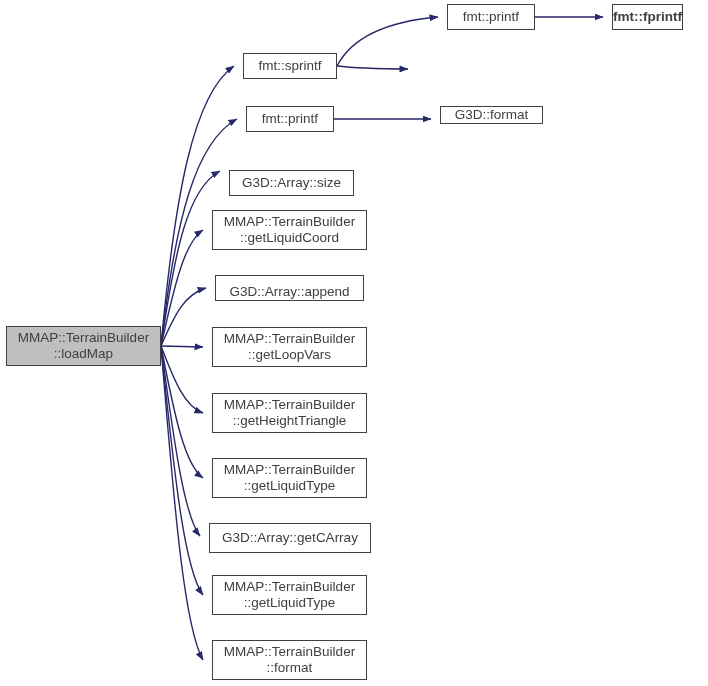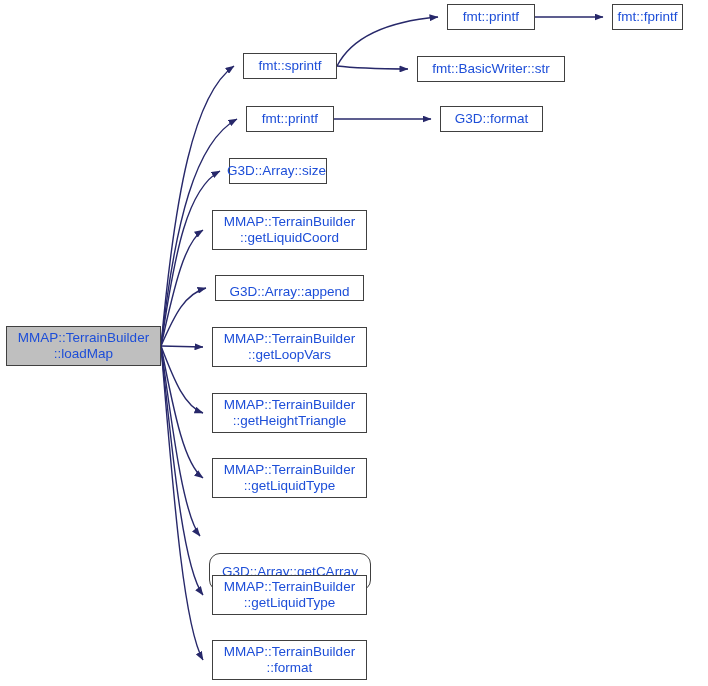--- a/index.html
+++ b/index.html
@@ -23,21 +23,21 @@
     top: 0;
     width: 708px;
     height: 686px;
     pointer-events: none;
   }
   .node {
     position: absolute;
     box-sizing: border-box;
     border: 1px solid #404040;
     background: #ffffff;
-    color: #1d4ed8;
+    color: #404040;
     font-size: 13.5px;
     line-height: 16px;
     text-align: center;
     display: flex;
     flex-direction: column;
     align-items: center;
     justify-content: center;
     white-space: pre;
     letter-spacing: 0px;
     z-index: 2;
@@ -85,37 +85,34 @@
   </div>
 
   <div class="node" style="left:243px;top:53px;width:94px;height:26px;justify-content:center;">
     <span class="ln">fmt::sprintf</span>
   </div>
 
   <div class="node" style="left:447px;top:4px;width:88px;height:26px;">
     <span class="ln">fmt::printf</span>
   </div>
 
-  <div class="node" style="left:612px;top:4px;width:71px;height:26px;">
+  <div class="node" style="left:612px;top:4px;width:71px;height:26px;font-weight:bold;">
     <span class="ln">fmt::fprintf</span>
   </div>
 
-  <div class="node" style="left:417px;top:56px;width:148px;height:26px;">
-    <span class="ln">fmt::BasicWriter::str</span>
-  </div>
 
   <div class="node" style="left:246px;top:106px;width:88px;height:26px;">
     <span class="ln">fmt::printf</span>
   </div>
 
-  <div class="node" style="left:440px;top:106px;width:103px;height:26px;">
+  <div class="node" style="left:440px;top:106px;width:103px;height:18px;">
     <span class="ln">G3D::format</span>
   </div>
 
-  <div class="node" style="left:229px;top:158px;width:98px;height:26px;align-items:flex-end;">
+  <div class="node" style="left:229px;top:170px;width:125px;height:26px;">
     <span class="ln">G3D::Array::size</span>
   </div>
 
   <div class="node" style="left:212px;top:210px;width:155px;height:40px;">
     <span class="ln">MMAP::TerrainBuilder</span>
     <span class="ln">::getLiquidCoord</span>
   </div>
 
   <div class="node" style="left:215px;top:275px;width:149px;height:26px;justify-content:flex-end;">
     <span class="ln">G3D::Array::append</span>
@@ -129,21 +126,21 @@
   <div class="node" style="left:212px;top:393px;width:155px;height:40px;">
     <span class="ln">MMAP::TerrainBuilder</span>
     <span class="ln">::getHeightTriangle</span>
   </div>
 
   <div class="node" style="left:212px;top:458px;width:155px;height:40px;">
     <span class="ln">MMAP::TerrainBuilder</span>
     <span class="ln">::getLiquidType</span>
   </div>
 
-  <div class="node" style="left:209px;top:553px;width:162px;height:38px;border-radius:11px;">
+  <div class="node" style="left:209px;top:523px;width:162px;height:30px;">
     <span class="ln">G3D::Array::getCArray</span>
   </div>
 
   <div class="node" style="left:212px;top:575px;width:155px;height:40px;">
     <span class="ln">MMAP::TerrainBuilder</span>
     <span class="ln">::getLiquidType</span>
   </div>
 
   <div class="node" style="left:212px;top:640px;width:155px;height:40px;">
     <span class="ln">MMAP::TerrainBuilder</span>

